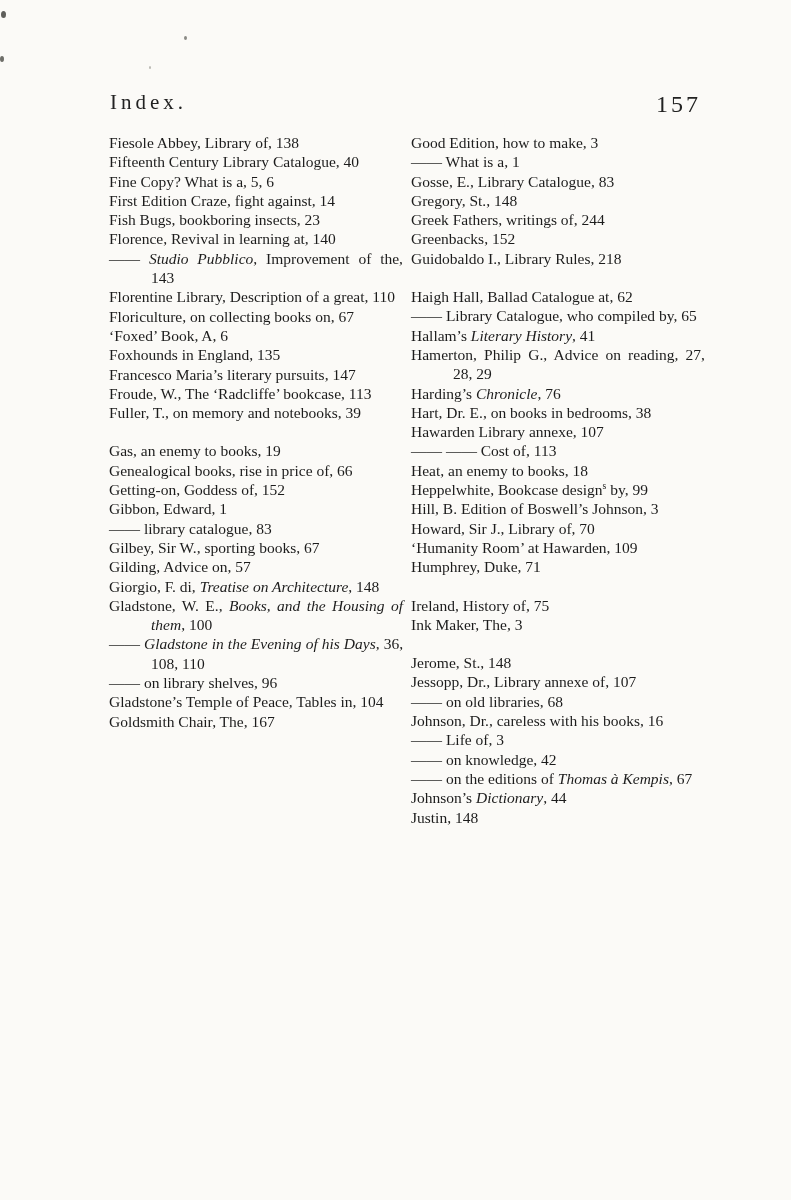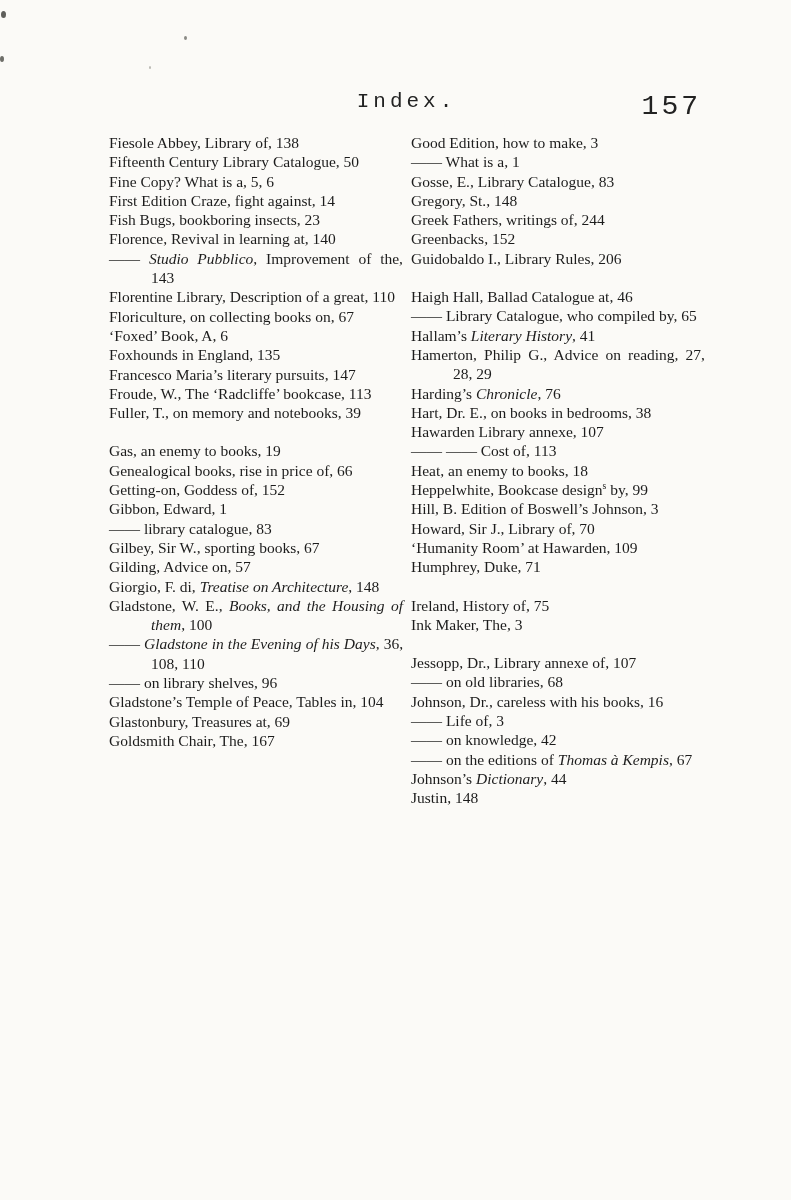--- a/index.html
+++ b/index.html
@@ -15,33 +15,31 @@
     color: #1c1c1c;
     font-family: "Liberation Serif", "DejaVu Serif", serif;
     overflow: hidden;
   }
   .header {
     position: absolute;
     top: 90px;
     left: 110px;
     right: 88px;
     height: 26px;
-    text-align: center;
-    font-family: Liberation Mono, monospace;
   }
   .title {
     font-size: 21px;
     letter-spacing: 4px;
     color: #222;
   }
   .pagenum {
     position: absolute;
     right: 2px;
     top: 1px;
-    font-size: 28px;
+    font-size: 24px;
     letter-spacing: 3px;
     color: #222;
   }
   .columns {
     position: absolute;
     top: 133px;
     left: 109px;
     right: 86px;
     display: flex;
     gap: 8px;
@@ -89,21 +87,21 @@
 
   <div class="header">
     <span class="title">Index.</span>
     <span class="pagenum">157</span>
   </div>
 
   <div class="columns">
     <div class="col">
         <div class="group">
           <p class="entry"><span>Fiesole Abbey, Library of, 138</span></p>
-          <p class="entry"><span>Fifteenth Century Library Catalogue, 50</span></p>
+          <p class="entry"><span>Fifteenth Century Library Catalogue, 40</span></p>
           <p class="entry"><span>Fine Copy? What is a, 5, 6</span></p>
           <p class="entry"><span>First Edition Craze, fight against, 14</span></p>
           <p class="entry"><span>Fish Bugs, bookboring insects, 23</span></p>
           <p class="entry"><span>Florence, Revival in learning at, 140</span></p>
           <p class="entry"><span>—— </span><em>Studio Pubblico</em><span>, Improvement of the, 143</span></p>
           <p class="entry"><span>Florentine Library, Description of a great, 110</span></p>
           <p class="entry"><span>Floriculture, on collecting books on, 67</span></p>
           <p class="entry"><span>‘Foxed’ Book, A, 6</span></p>
           <p class="entry"><span>Foxhounds in England, 135</span></p>
           <p class="entry"><span>Francesco Maria’s literary pursuits, 147</span></p>
@@ -116,55 +114,55 @@
           <p class="entry"><span>Getting-on, Goddess of, 152</span></p>
           <p class="entry"><span>Gibbon, Edward, 1</span></p>
           <p class="entry"><span>—— library catalogue, 83</span></p>
           <p class="entry"><span>Gilbey, Sir W., sporting books, 67</span></p>
           <p class="entry"><span>Gilding, Advice on, 57</span></p>
           <p class="entry"><span>Giorgio, F. di, </span><em>Treatise on Architecture</em><span>, 148</span></p>
           <p class="entry"><span>Gladstone, W. E., </span><em>Books, and the Housing of them</em><span>, 100</span></p>
           <p class="entry"><span>—— </span><em>Gladstone in the Evening of his Days</em><span>, 36, 108, 110</span></p>
           <p class="entry"><span>—— on library shelves, 96</span></p>
           <p class="entry"><span>Gladstone’s Temple of Peace, Tables in, 104</span></p>
-          <p class="entry"><span>Glastonbury, Treasures at, 69</span></p>
           <p class="entry"><span>Goldsmith Chair, The, 167</span></p>
         </div>
       </div>
     <div class="col">
         <div class="group">
           <p class="entry"><span>Good Edition, how to make, 3</span></p>
           <p class="entry"><span>—— What is a, 1</span></p>
           <p class="entry"><span>Gosse, E., Library Catalogue, 83</span></p>
           <p class="entry"><span>Gregory, St., 148</span></p>
           <p class="entry"><span>Greek Fathers, writings of, 244</span></p>
           <p class="entry"><span>Greenbacks, 152</span></p>
-          <p class="entry"><span>Guidobaldo I., Library Rules, 206</span></p>
+          <p class="entry"><span>Guidobaldo I., Library Rules, 218</span></p>
         </div>
         <div class="group">
-          <p class="entry"><span>Haigh Hall, Ballad Catalogue at, 46</span></p>
+          <p class="entry"><span>Haigh Hall, Ballad Catalogue at, 62</span></p>
           <p class="entry"><span>—— Library Catalogue, who compiled by, 65</span></p>
           <p class="entry"><span>Hallam’s </span><em>Literary History</em><span>, 41</span></p>
           <p class="entry"><span>Hamerton, Philip G., Advice on reading, 27, 28, 29</span></p>
           <p class="entry"><span>Harding’s </span><em>Chronicle</em><span>, 76</span></p>
           <p class="entry"><span>Hart, Dr. E., on books in bedrooms, 38</span></p>
           <p class="entry"><span>Hawarden Library annexe, 107</span></p>
           <p class="entry"><span>—— —— Cost of, 113</span></p>
           <p class="entry"><span>Heat, an enemy to books, 18</span></p>
           <p class="entry"><span>Heppelwhite, Bookcase design</span><sup>s</sup><span> by, 99</span></p>
           <p class="entry"><span>Hill, B. Edition of Boswell’s Johnson, 3</span></p>
           <p class="entry"><span>Howard, Sir J., Library of, 70</span></p>
           <p class="entry"><span>‘Humanity Room’ at Hawarden, 109</span></p>
           <p class="entry"><span>Humphrey, Duke, 71</span></p>
         </div>
         <div class="group">
           <p class="entry"><span>Ireland, History of, 75</span></p>
           <p class="entry"><span>Ink Maker, The, 3</span></p>
         </div>
         <div class="group">
+          <p class="entry"><span>Jerome, St., 148</span></p>
           <p class="entry"><span>Jessopp, Dr., Library annexe of, 107</span></p>
           <p class="entry"><span>—— on old libraries, 68</span></p>
           <p class="entry"><span>Johnson, Dr., careless with his books, 16</span></p>
           <p class="entry"><span>—— Life of, 3</span></p>
           <p class="entry"><span>—— on knowledge, 42</span></p>
           <p class="entry"><span>—— on the editions of </span><em>Thomas à Kempis</em><span>, 67</span></p>
           <p class="entry"><span>Johnson’s </span><em>Dictionary</em><span>, 44</span></p>
           <p class="entry"><span>Justin, 148</span></p>
         </div>
       </div>

